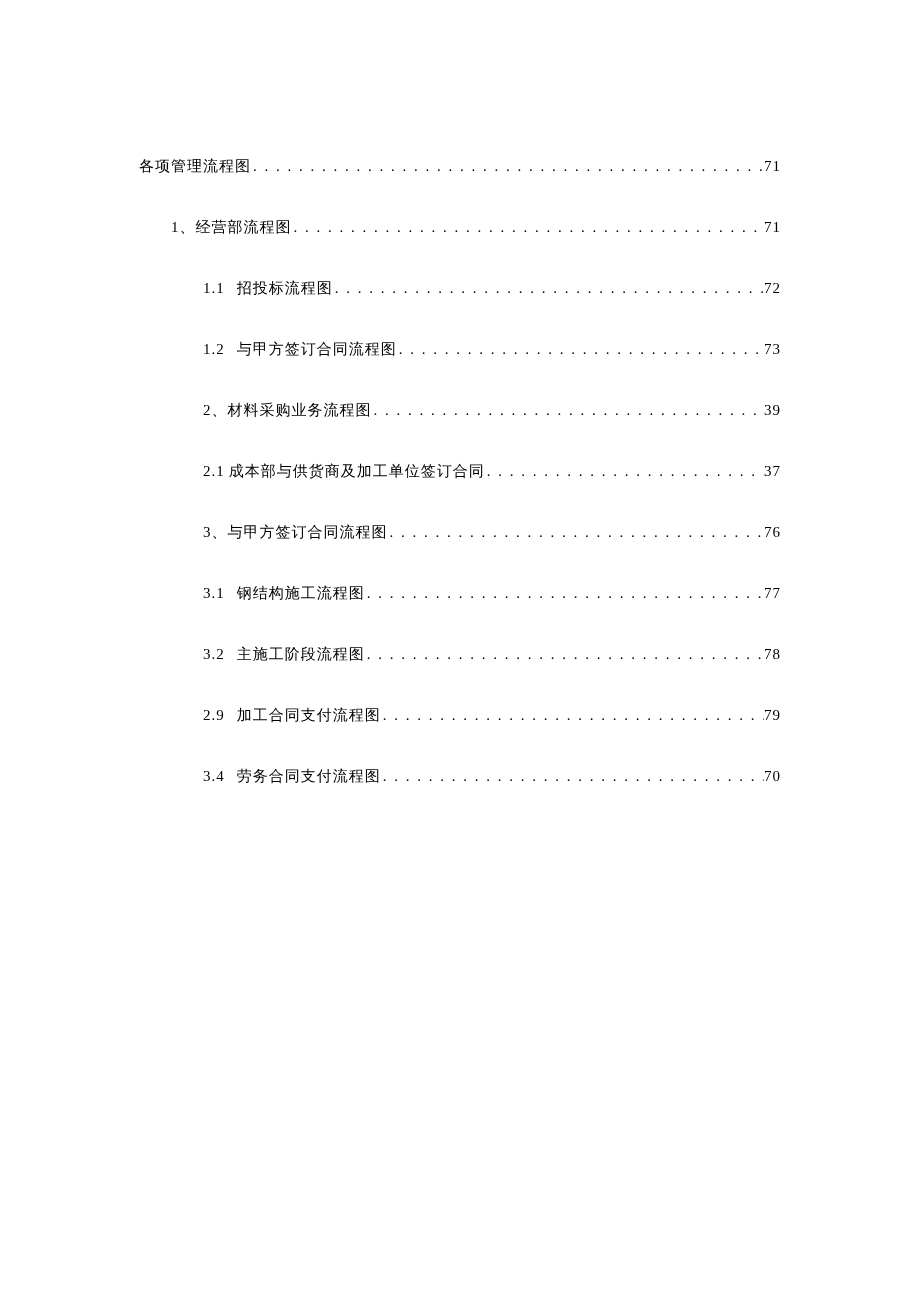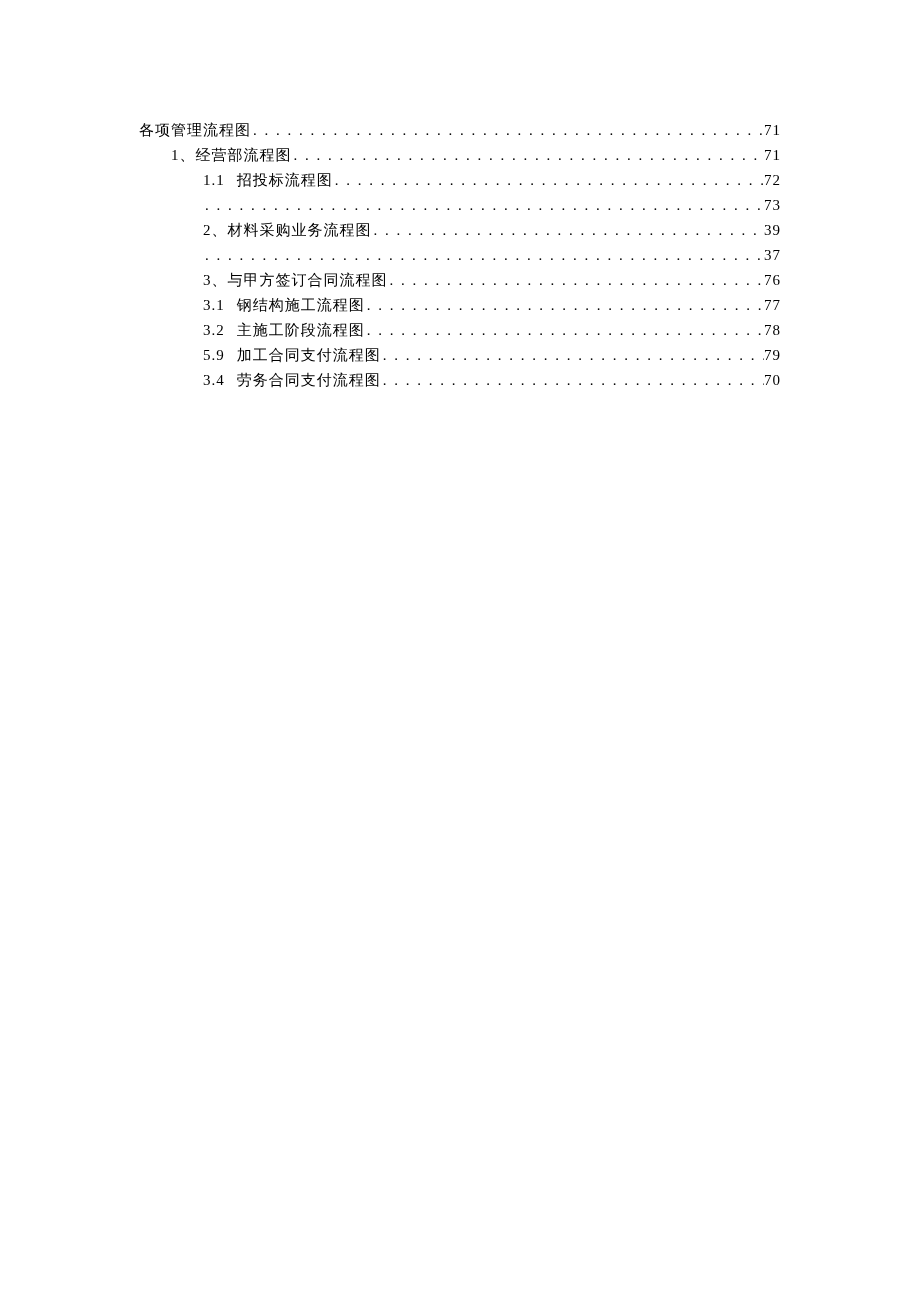--- a/index.html
+++ b/index.html
@@ -30,20 +30,21 @@
     }
     .toc-level-2 {
       padding-left: 32px;
       justify-content: center;
     }
     .toc-level-3 {
       padding-left: 64px;
     }
     .toc-title {
       flex-shrink: 0;
+      margin-top: 36px;
     }
     .toc-dots {
       flex: 1;
       overflow: hidden;
       letter-spacing: 2px;
       padding-left: 2px;
       padding-right: 2px;
     }
     .toc-dots::after {
       content: ". . . . . . . . . . . . . . . . . . . . . . . . . . . . . . . . . . . . . . . . . . . . . . . . . . . . . . . . . . . . . . . . . . . . . . . . . . . . . . . . . . . . . . . . . . . . . . . . . . . .";
@@ -72,49 +73,51 @@
       <span class="toc-title"><span class="num-prefix">1、</span><span>经营部流程图</span></span>
       <span class="toc-dots"></span>
       <span class="toc-page">71</span>
     </div>
     <div class="toc-entry toc-level-3">
       <span class="toc-title"><span class="num-prefix">1.1</span><span class="gap"></span><span>招投标流程图</span></span>
       <span class="toc-dots"></span>
       <span class="toc-page">72</span>
     </div>
     <div class="toc-entry toc-level-3">
+      <span class="toc-title"><span class="num-prefix">1.2</span><span class="gap"></span><span>与甲方签订合同流程图</span></span>
       <span class="toc-dots"></span>
       <span class="toc-page">73</span>
     </div>
     <div class="toc-entry toc-level-3">
       <span class="toc-title"><span class="num-prefix">2、</span><span>材料采购业务流程图</span></span>
       <span class="toc-dots"></span>
       <span class="toc-page">39</span>
     </div>
     <div class="toc-entry toc-level-3">
+      <span class="toc-title"><span class="num-prefix">2.1</span><span class="gap" style="width: 4px;"></span><span>成本部与供货商及加工单位签订合同</span></span>
       <span class="toc-dots"></span>
       <span class="toc-page">37</span>
     </div>
     <div class="toc-entry toc-level-3">
       <span class="toc-title"><span class="num-prefix">3、</span><span>与甲方签订合同流程图</span></span>
       <span class="toc-dots"></span>
       <span class="toc-page">76</span>
     </div>
     <div class="toc-entry toc-level-3">
       <span class="toc-title"><span class="num-prefix">3.1</span><span class="gap"></span><span>钢结构施工流程图</span></span>
       <span class="toc-dots"></span>
       <span class="toc-page">77</span>
     </div>
     <div class="toc-entry toc-level-3">
       <span class="toc-title"><span class="num-prefix">3.2</span><span class="gap"></span><span>主施工阶段流程图</span></span>
       <span class="toc-dots"></span>
       <span class="toc-page">78</span>
     </div>
     <div class="toc-entry toc-level-3">
-      <span class="toc-title"><span class="num-prefix">5.9</span><span class="gap"></span><span>加工合同支付流程图</span></span>
+      <span class="toc-title"><span class="num-prefix">2.9</span><span class="gap"></span><span>加工合同支付流程图</span></span>
       <span class="toc-dots"></span>
       <span class="toc-page">79</span>
     </div>
     <div class="toc-entry toc-level-3">
       <span class="toc-title"><span class="num-prefix">3.4</span><span class="gap"></span><span>劳务合同支付流程图</span></span>
       <span class="toc-dots"></span>
       <span class="toc-page">70</span>
     </div>
   </div>
 

